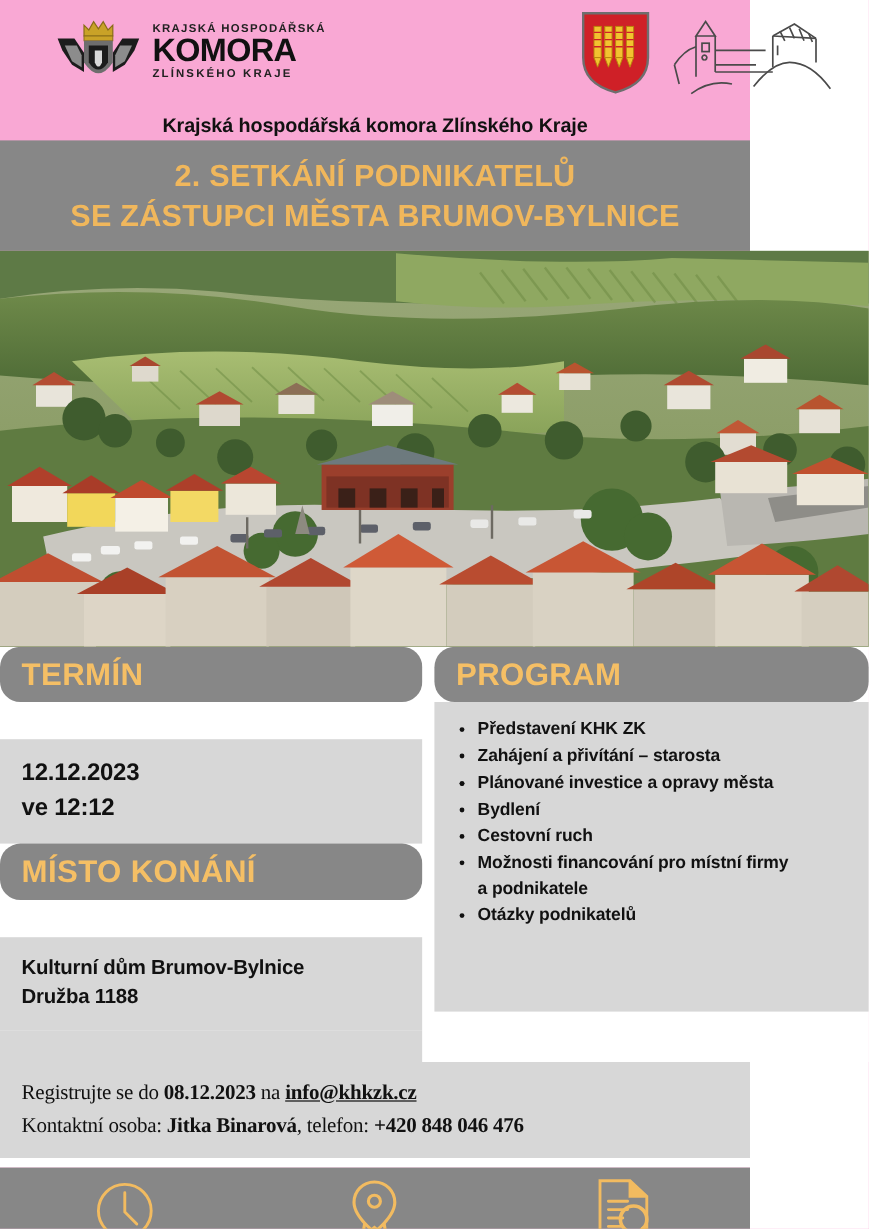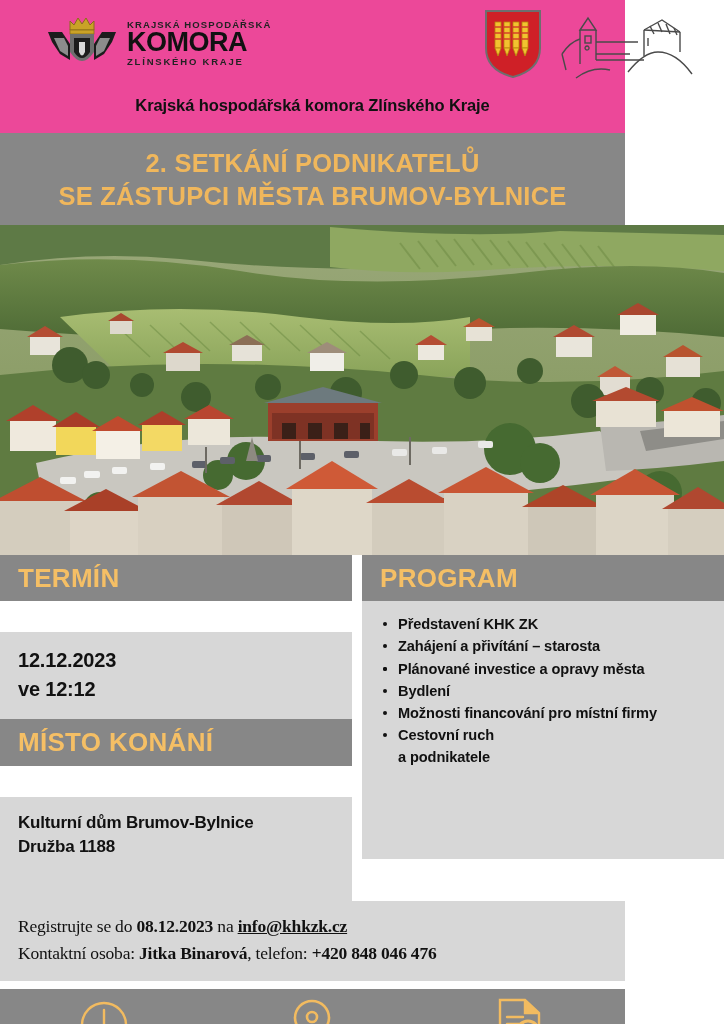--- a/index.html
+++ b/index.html
@@ -2,37 +2,37 @@
 <html><head>
 <meta charset="utf-8">
 <style>
   html,body{margin:0;padding:0;}
   body{
     width:724px;height:1024px;overflow:hidden;
     background:#ffffff;
     font-family:"Liberation Sans","DejaVu Sans",sans-serif;
     -webkit-font-smoothing:antialiased;
   }
-  .poster{position:relative;width:625px;height:1024px;background:#ec4899;}
+  .poster{position:relative;width:625px;height:1024px;background:#f9a8d4;}
 
   
   .logo-row{position:relative;height:88px;}
   .khk-logo{position:absolute;left:46px;top:12px;display:flex;align-items:center;gap:9px;}
   .khk-mark{width:72px;height:62px;position:relative;}
   .khk-words{display:flex;flex-direction:column;line-height:1;}
   .khk-top{font-size:9.5px;letter-spacing:1.1px;font-weight:700;color:#222;}
   .khk-mid{font-size:27px;letter-spacing:-0.5px;font-weight:800;color:#111;line-height:0.95;margin:1px 0 1px 0;}
   .khk-bot{font-size:9.5px;letter-spacing:1.8px;font-weight:700;color:#222;}
 
   .town-logo{position:absolute;left:482px;top:8px;display:flex;align-items:flex-start;gap:14px;}
 
   
   .invite{
     text-align:center;font-weight:700;font-size:16.5px;color:#111;
-    line-height:1.42;padding:6px 0 16px 0;letter-spacing:-0.1px;
+    line-height:1.42;padding:6px 0 0 0;letter-spacing:-0.1px;
   }
   .invite div{white-space:nowrap;}
 
   
   .title-band{
     background:#878787;padding:14px 0 12px 0;text-align:center;
   }
   .title-band .tl{
     color:#f0b75c;font-weight:800;font-size:25.5px;letter-spacing:0.2px;
     line-height:1.28;white-space:nowrap;
@@ -44,21 +44,21 @@
 
   
   .cols{display:flex;width:724px;background:#ffffff;}
   .col-left{width:352px;}
   .gutter{width:10px;background:#ffffff;}
   .col-right{width:362px;}
 
   .sec-head{
     background:#878787;color:#f5bf65;font-weight:800;
     font-size:26px;letter-spacing:0.3px;
-    padding:9px 0 9px 18px;line-height:1.1;
+    padding:9px 0 9px 18px;line-height:1.1;border-radius:17px;
   }
   .sec-body{background:#d7d7d7;padding:14px 18px 16px 18px;margin-top:31px;}
   .sec-body .line{
     font-weight:800;font-size:20px;color:#111;line-height:1.42;letter-spacing:-0.2px;
   }
   .sec-body .line.small{font-size:17px;}
 
   .prog-body{background:#d7d7d7;padding:12px 14px 14px 8px;min-height:232px;}
   .prog-body ul{margin:0;padding:0 0 0 28px;list-style:none;}
   .prog-body li{
@@ -460,23 +460,24 @@
 
     <div class="col-right">
       <div class="sec-head">PROGRAM</div>
       <div class="prog-body">
         <ul>
           <li><span class="bullet"></span><span>Představení KHK ZK</span></li>
           <li><span class="bullet"></span><span>Zahájení a přivítání – starosta</span></li>
           <li><span class="bullet"></span></li>
           <li><span class="bullet"></span><span>Plánované investice a opravy města</span></li>
           <li><span class="bullet"></span><span>Bydlení</span></li>
+          <li><span class="bullet"></span><span>Cestovní ruch</span></li>
           <li><span class="bullet"></span><span>Možnosti financování pro místní firmy</span></li>
-          <li><span class="bullet"></span><span>Cestovní ruch</span></li>
           <li class="cont"><span>a podnikatele</span></li>
+          <li><span class="bullet"></span><span>Otázky podnikatelů</span></li>
         </ul>
       </div>
     </div>
   </div>
 
   <div class="reg">
     <div class="rl">
       <span>Registrujte se do </span><b>08.12.2023</b><span> na </span><u>info@khkzk.cz</u>
     </div>
     <div class="rl">

